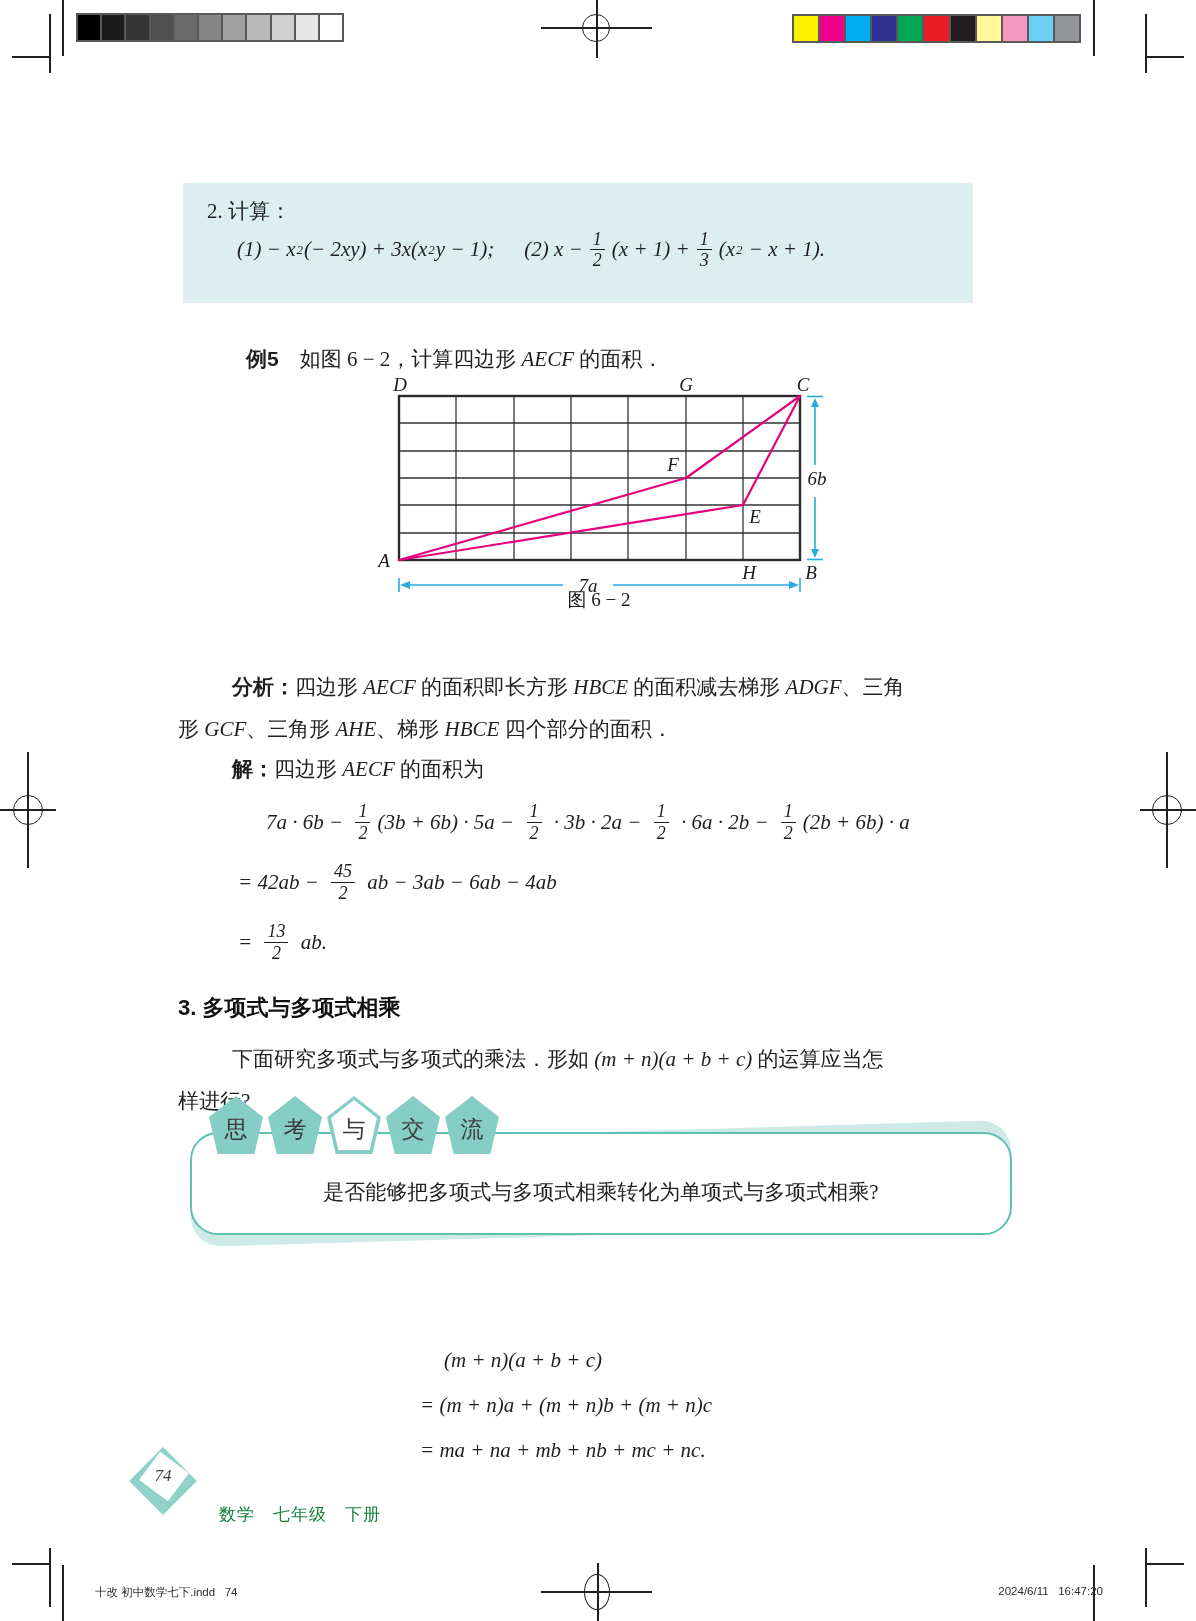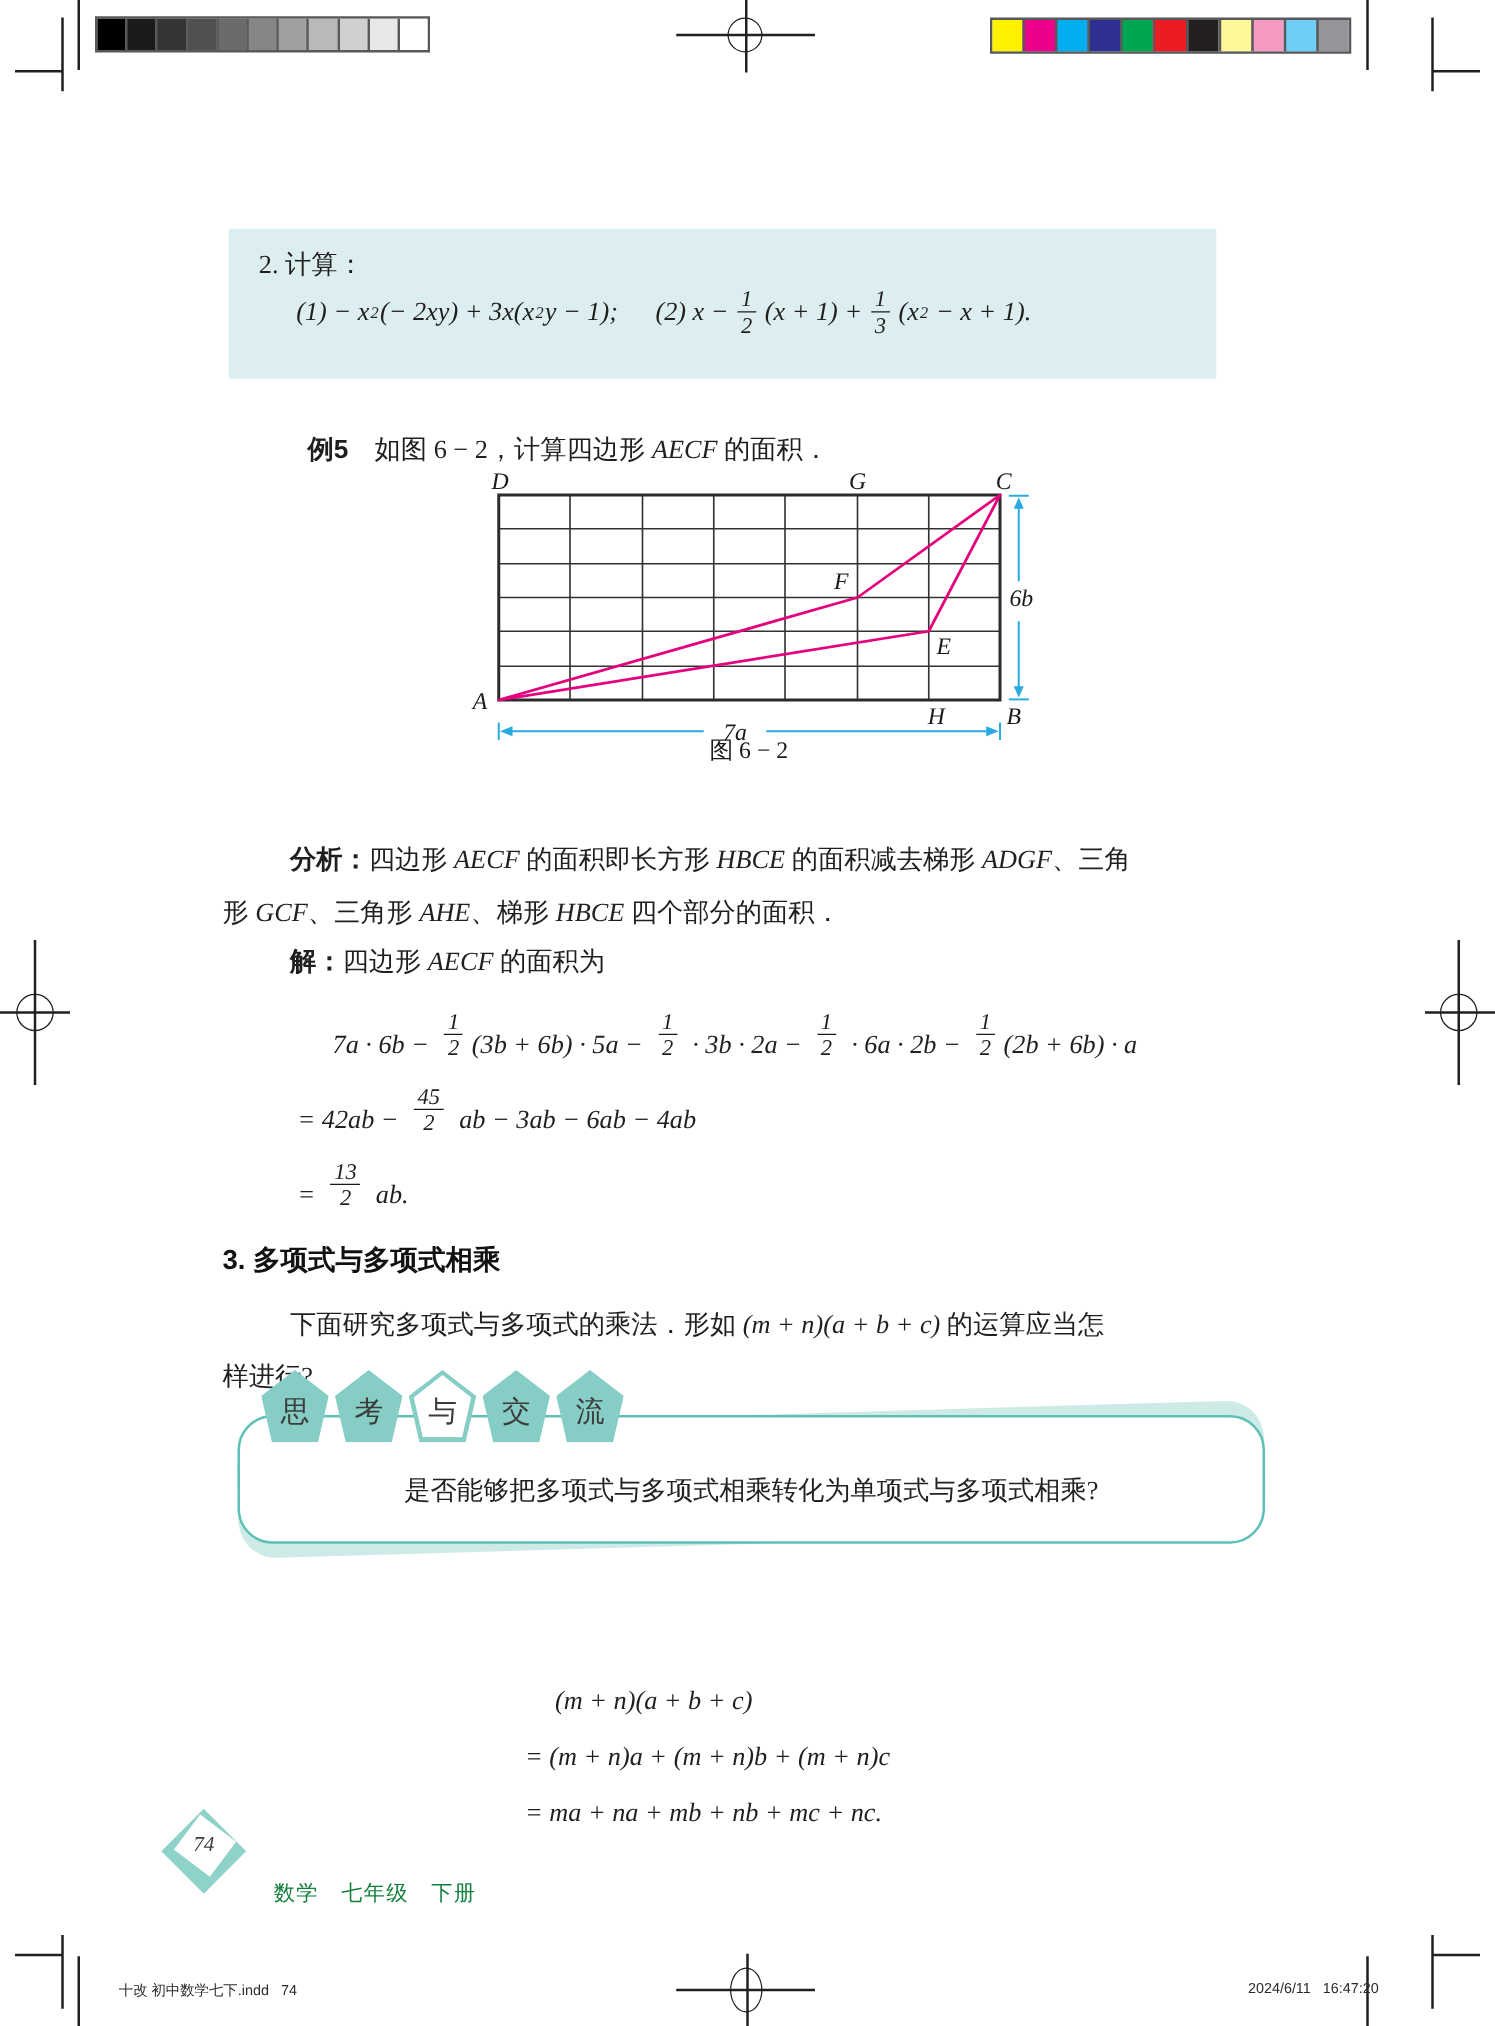--- a/index.html
+++ b/index.html
@@ -26,21 +26,21 @@
   .frac{display:inline-flex;flex-direction:column;align-items:center;margin:0 7px;font-size:18px;line-height:1.12;font-style:italic;}
   .frac .n{padding:0 3px;border-bottom:1.4px solid #1a1a1a;}
   .frac .d{padding:0 3px;}
   .gap-l{margin-left:30px;}
   
   .para{position:absolute;left:178px;top:0;width:836px;font-size:21px;line-height:42px;}
   .b-sans{font-family:"Liberation Sans",sans-serif;font-weight:bold;}
   .example-line{position:absolute;left:225px;top:320px;font-size:21px;white-space:pre;}
   .heading3{position:absolute;left:178px;top:993px;font-size:22px;font-family:"Liberation Sans",sans-serif;font-weight:bold;color:#111;}
   
-  .sol{position:absolute;display:flex;align-items:flex-end;font-size:21px;font-style:italic;white-space:pre;}
+  .sol{position:absolute;display:flex;align-items:center;font-size:21px;font-style:italic;white-space:pre;}
   
   .co-shadow{position:absolute;left:190px;top:1132px;width:822px;height:103px;background:#cdeae7;border-radius:30px;transform:rotate(-1.7deg);}
   .co-box{position:absolute;left:190px;top:1132px;width:822px;height:103px;background:#fff;border:2.5px solid #5fc0b6;border-radius:28px;box-sizing:border-box;}
   .badges{position:absolute;left:209px;top:1096px;display:flex;gap:5px;}
   .badge{position:relative;width:54px;height:58px;}
   .badge .shape{position:absolute;inset:0;background:#85cdc5;clip-path:polygon(50% 0%,100% 36%,84% 100%,16% 100%,0% 36%);}
   .badge .shape.inner{inset:4px;background:#fff;}
   .badge .glyph{position:absolute;inset:0;display:flex;align-items:center;justify-content:center;font-size:23px;color:#3c3c3c;font-family:"Liberation Sans",sans-serif;padding-top:8px;box-sizing:border-box;}
   .co-text{position:absolute;left:190px;top:1178px;width:822px;text-align:center;font-size:21px;color:#222;}
   

